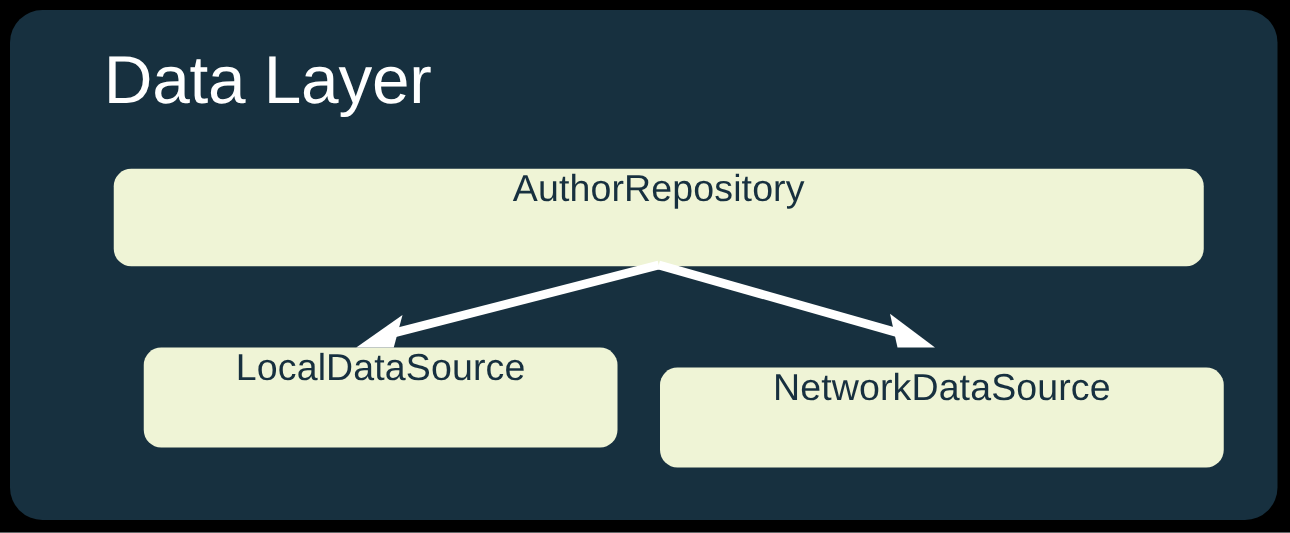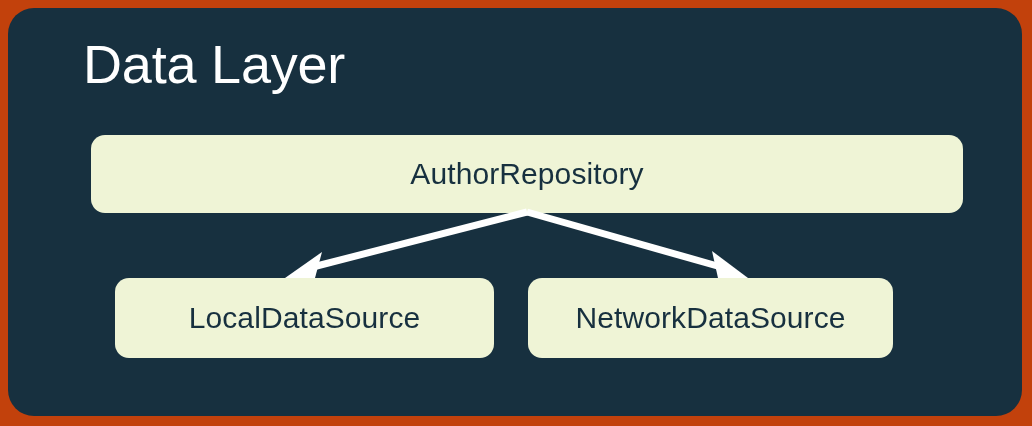--- a/index.html
+++ b/index.html
@@ -11,21 +11,21 @@
     width: 1032px;
     height: 426px;
     overflow: hidden;
     font-family: "Liberation Sans", sans-serif;
   }
 
   #diagram-root {
     position: relative;
     width: 1032px;
     height: 426px;
-    background: #c2410c;
+    background: #000000;
   }
 
   
   .layer-panel {
     position: absolute;
     left: 8px;
     top: 8px;
     width: 1014px;
     height: 408px;
     background: #17303f;
@@ -45,21 +45,21 @@
     letter-spacing: -0.2px;
     white-space: nowrap;
   }
 
   
   .node {
     position: absolute;
     background: #eff4d6;
     border-radius: 14px;
     display: flex;
-    align-items: center;
+    align-items: flex-start;
     justify-content: center;
     box-sizing: border-box;
   }
   .node-label {
     font-size: 30px;
     line-height: 34px;
     font-weight: 400;
     color: #17303f;
     letter-spacing: 0.1px;
     white-space: nowrap;
@@ -73,22 +73,22 @@
   }
   .node-local {
     left: 91px;
     top: 278px;
     width: 379px;
     height: 80px;
     margin-left: 24px;
   }
   .node-network {
     left: 528px;
-    top: 278px;
-    width: 365px;
+    top: 294px;
+    width: 451px;
     height: 80px;
   }
 
   
   .edge-layer {
     position: absolute;
     left: 0;
     top: 0;
     width: 1032px;
     height: 426px;

